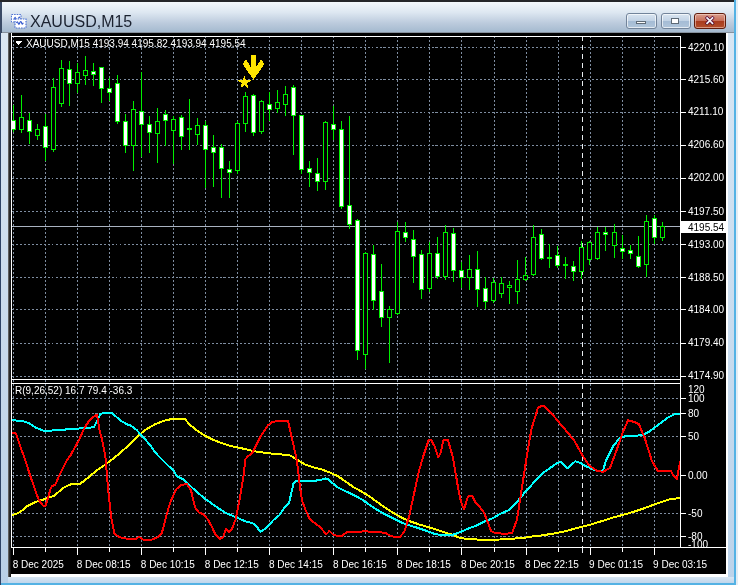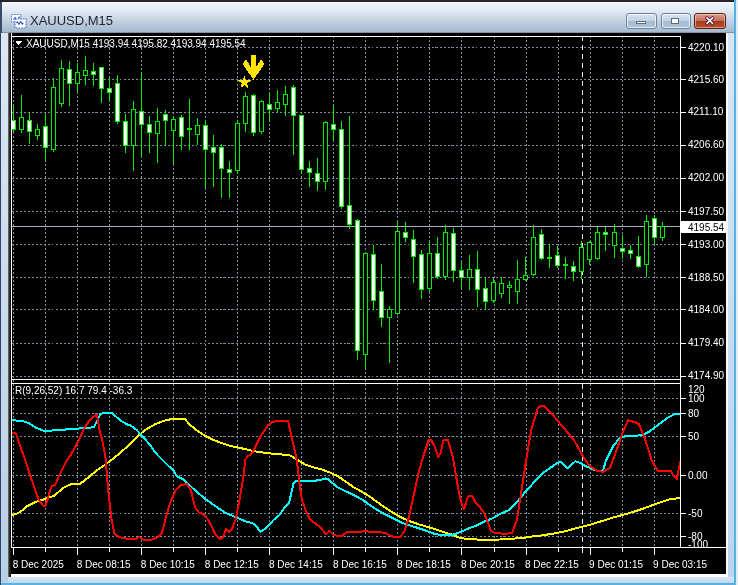--- a/index.html
+++ b/index.html
@@ -4,21 +4,21 @@
 <style>
 html,body{margin:0;padding:0;width:738px;height:585px;overflow:hidden;background:#000;}
 *{box-sizing:border-box;}
 body{font-family:"Liberation Sans", sans-serif;position:relative;}
 #topstrip{position:absolute;left:0;top:0;width:738px;height:2px;background:#26262a;}
 #titlebar{position:absolute;left:0;top:2px;width:738px;height:31px;
  background:linear-gradient(#f4f8fc,#dde7f1 35%,#bccbdd 70%,#a5bacf);border-bottom:1px solid #87919d;}
 #titlebar .ledge{position:absolute;left:0;top:0;width:2px;height:31px;background:#3a4a66;}
 #titlebar .redge{position:absolute;right:0;top:0;width:3px;height:31px;background:#2e4366;}
 #ticon{position:absolute;left:11px;top:11px;}
-#ttext{position:absolute;left:30px;top:10.5px;font-size:13px;color:#1b2230;}
+#ttext{position:absolute;left:30px;top:10.5px;font-size:16px;color:#1b2230;}
 .wbtn{position:absolute;top:11px;height:15.5px;border:1px solid #72849a;border-radius:3px;
  background:linear-gradient(#d9e5f1,#c2d3e5 47%,#a5bcd5 53%,#b0c5da);box-shadow:inset 0 0 0 1px rgba(255,255,255,.65);}
 #btnmin{left:626px;width:31px;}
 #btnmax{left:660.5px;width:30.5px;}
 #btncls{left:693.5px;width:32.5px;background:linear-gradient(#d99d8d,#c7705b 47%,#a93c1e 53%,#b24e2b);border-color:#601c0c;box-shadow:inset 0 0 0 1px rgba(255,230,220,.5);}
 #btnmin .g{position:absolute;left:9px;top:7px;width:10px;height:2.5px;background:#fbfbfb;border:1px solid #5e6a76;}
 #btnmax .g{position:absolute;left:9.5px;top:3.5px;width:8px;height:6.5px;background:#fff;border:1px solid #5e6a76;box-shadow:inset 0 0 0 2px #fff, inset 0 0 0 3px #5e6a76;}
 #btncls .g{position:absolute;width:100%;text-align:center;top:0px;color:#f4f6f8;font-size:12px;font-weight:bold;line-height:15px;text-shadow:-1px 0 0 #503, 1px 0 0 #503, 0 1px 0 #401808, 0 -1px 0 #503;}
 #lborder1{position:absolute;left:0;top:33px;width:1px;height:552px;background:#2e4366;}
 #lborder2{position:absolute;left:1px;top:33px;width:6.5px;height:552px;background:linear-gradient(#dbe7f3,#b9cfe6);}

